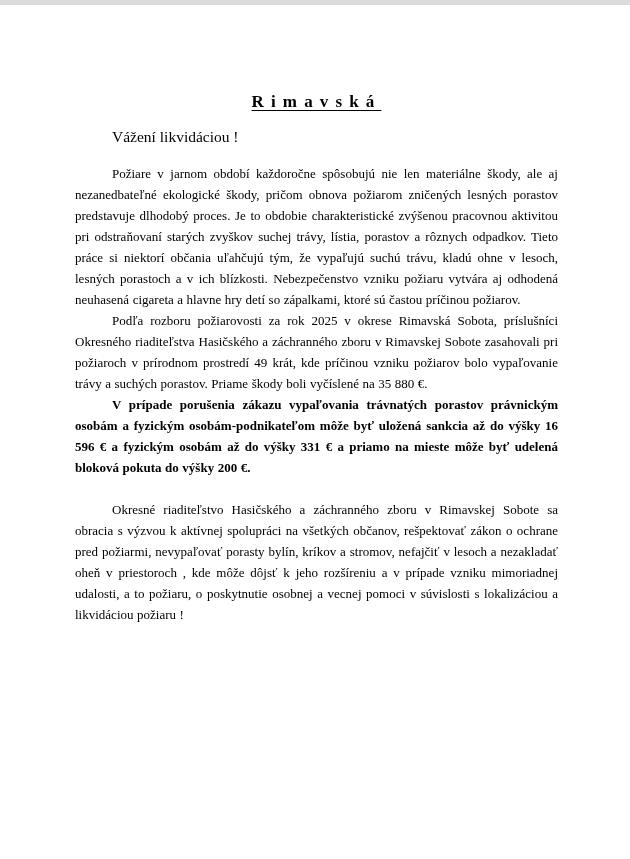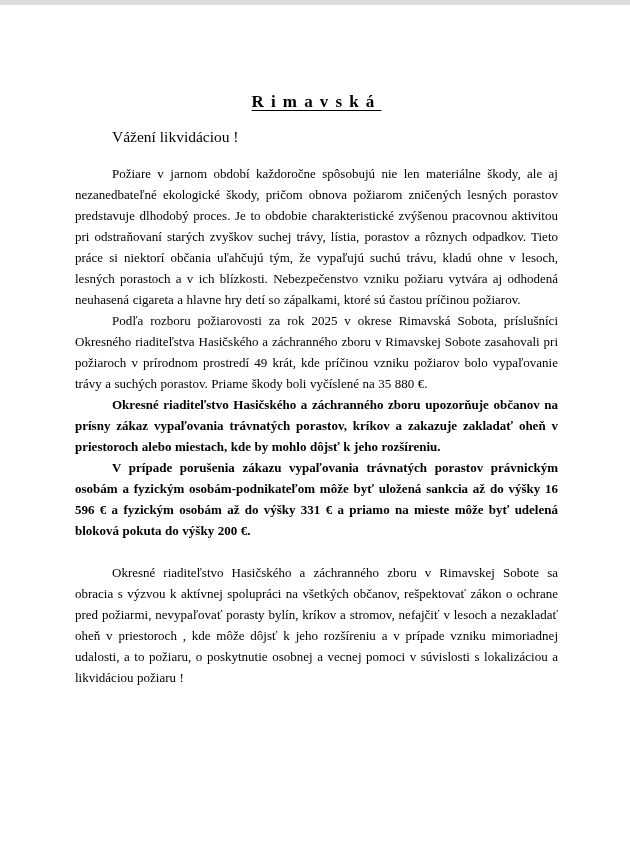--- a/index.html
+++ b/index.html
@@ -65,20 +65,19 @@
 
   <h1 class="doc-title">Rimavská</h1>
 
   <p class="salutation">Vážení likvidáciou !</p>
 
   <div class="body-text">
     <p class="first">Požiare v jarnom období každoročne spôsobujú nie len materiálne škody, ale aj nezanedbateľné ekologické škody, pričom obnova požiarom zničených lesných porastov predstavuje dlhodobý proces. Je to obdobie charakteristické zvýšenou pracovnou aktivitou pri odstraňovaní starých zvyškov suchej trávy, lístia, porastov a rôznych odpadkov. Tieto práce si niektorí občania uľahčujú tým, že vypaľujú suchú trávu, kladú ohne v lesoch, lesných porastoch a v ich blízkosti. Nebezpečenstvo vzniku požiaru vytvára aj odhodená neuhasená cigareta a hlavne hry detí so zápalkami, ktoré sú častou príčinou požiarov.</p>
 
     <p>Podľa rozboru požiarovosti za rok 2025 v okrese Rimavská Sobota, príslušníci Okresného riaditeľstva Hasičského a záchranného zboru v Rimavskej Sobote zasahovali pri požiaroch v prírodnom prostredí 49 krát, kde príčinou vzniku požiarov bolo vypaľovanie trávy a suchých porastov. Priame škody boli vyčíslené na 35 880 €.</p>
 
-    <p class="bold">Okresné riaditeľstvo Hasičského a záchranného zboru upozorňuje občanov na prísny zákaz vypaľovania trávnatých porastov, kríkov a zakazuje zakladať oheň v priestoroch alebo miestach, kde by mohlo dôjsť k jeho rozšíreniu.</p>
 
     <p class="bold">V prípade porušenia zákazu vypaľovania trávnatých porastov právnickým osobám a fyzickým osobám-podnikateľom môže byť uložená sankcia až do výšky 16 596 € a fyzickým osobám až do výšky 331 € a priamo na mieste môže byť udelená bloková pokuta do výšky 200 €.</p>
 
     <p class="spaced-before">Okresné riaditeľstvo Hasičského a záchranného zboru v Rimavskej Sobote sa obracia s výzvou k aktívnej spolupráci na všetkých občanov, rešpektovať zákon o ochrane pred požiarmi, nevypaľovať porasty bylín, kríkov a stromov, nefajčiť v lesoch a nezakladať oheň v priestoroch , kde môže dôjsť k jeho rozšíreniu a v prípade vzniku mimoriadnej udalosti, a to požiaru, o poskytnutie osobnej a vecnej pomoci v súvislosti s lokalizáciou a likvidáciou požiaru !</p>
   </div>
 
 </div>
 
 </body></html>

